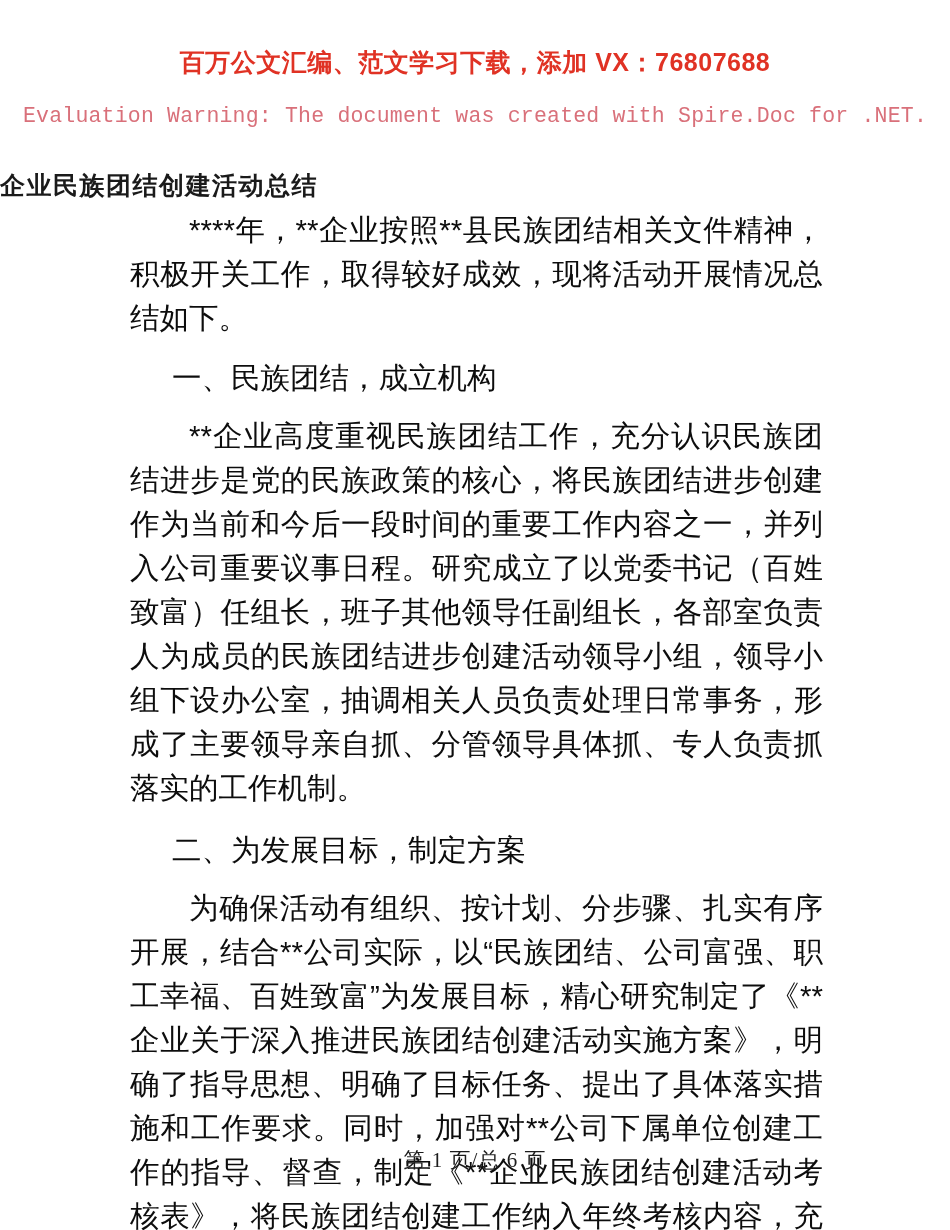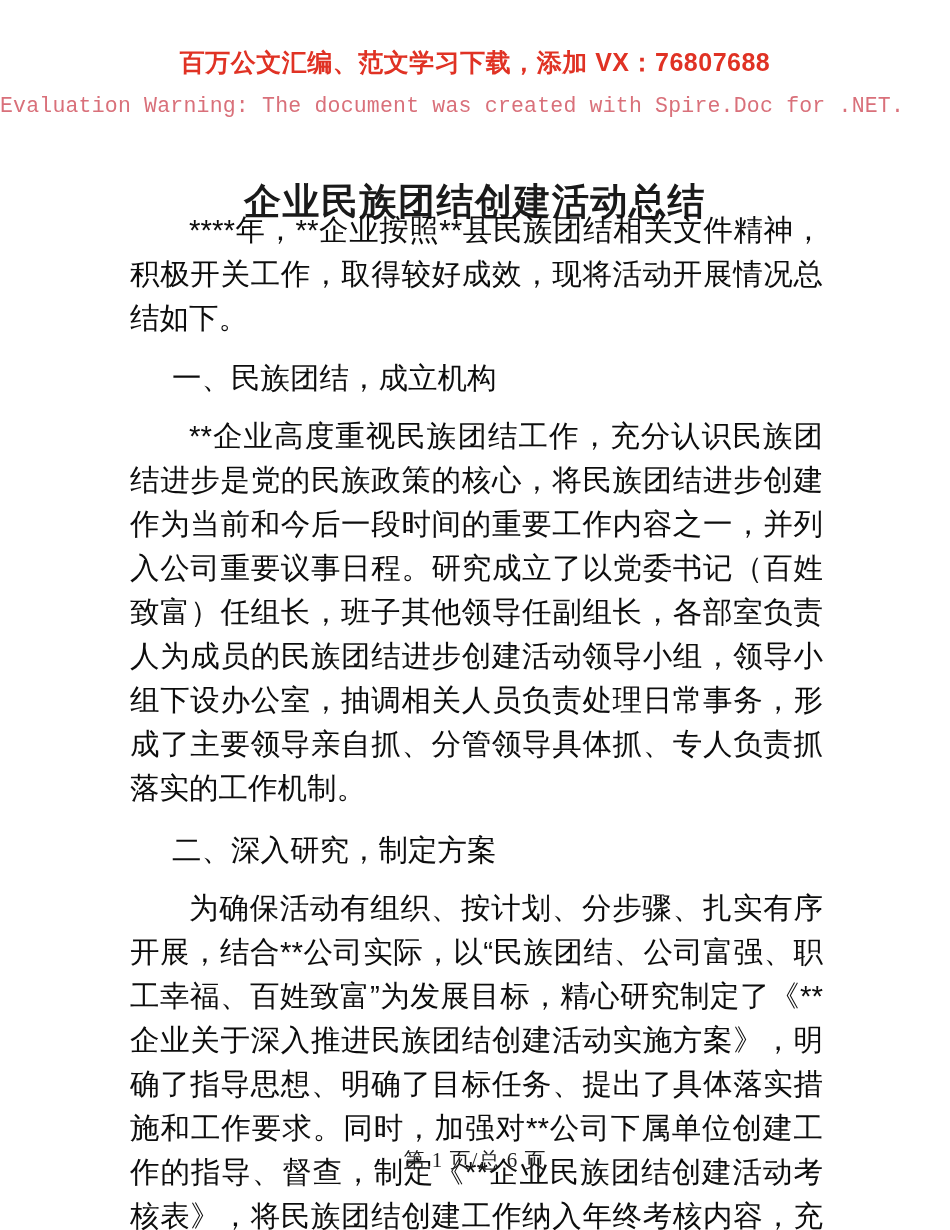--- a/index.html
+++ b/index.html
@@ -33,38 +33,38 @@
     font-size: 25px;
     font-weight: 700;
     letter-spacing: 0.5px;
     color: #e03224;
     white-space: nowrap;
   }
 
   
   .eval-warning {
     position: absolute;
-    top: 94px;
+    top: 104px;
     left: 0;
     width: 950px;
+    text-align: center;
     font-family: "Liberation Mono", "DejaVu Sans Mono", monospace;
     font-size: 21.5px;
     letter-spacing: 0.2px;
     color: #d9707a;
     white-space: nowrap;
   }
 
   
   .doc-title {
     position: absolute;
     top: 152px;
     left: 0;
     width: 950px;
-    text-align: center;
-    font-size: 37px;
+    font-size: 25px;
     font-weight: 700;
     letter-spacing: 1.5px;
     color: #1a1a1a;
   }
 
   
   .body-col {
     position: absolute;
     top: 208px;
     left: 113px;
@@ -124,21 +124,21 @@
     <div class="spacer-sm"></div>
 
     <p class="heading">一、民族团结，成立机构</p>
 
     <div class="spacer-sm"></div>
 
     <p class="para">**企业高度重视民族团结工作，充分认识民族团结进步是党的民族政策的核心，将民族团结进步创建作为当前和今后一段时间的重要工作内容之一，并列入公司重要议事日程。研究成立了以党委书记（百姓致富）任组长，班子其他领导任副组长，各部室负责人为成员的民族团结进步创建活动领导小组，领导小组下设办公室，抽调相关人员负责处理日常事务，形成了主要领导亲自抓、分管领导具体抓、专人负责抓落实的工作机制。</p>
 
     <div class="spacer-md"></div>
 
-    <p class="heading">二、深入研究，制定方案</p>
+    <p class="heading">二、为发展目标，制定方案</p>
 
     <div class="spacer-sm"></div>
 
     <p class="para">为确保活动有组织、按计划、分步骤、扎实有序开展，结合**公司实际，以“民族团结、公司富强、职工幸福、百姓致富”为发展目标，精心研究制定了《**企业关于深入推进民族团结创建活动实施方案》，明确了指导思想、明确了目标任务、提出了具体落实措施和工作要求。同时，加强对**公司下属单位创建工作的指导、督查，制定《**企业民族团结创建活动考核表》，将民族团结创建工作纳入年终考核内容，充分调动广大党员干部参与创建工作的积极性和主动性。</p>
 
   </div>
 
   <div class="page-footer">第 1 页/总 6 页</div>
 
 </div>

